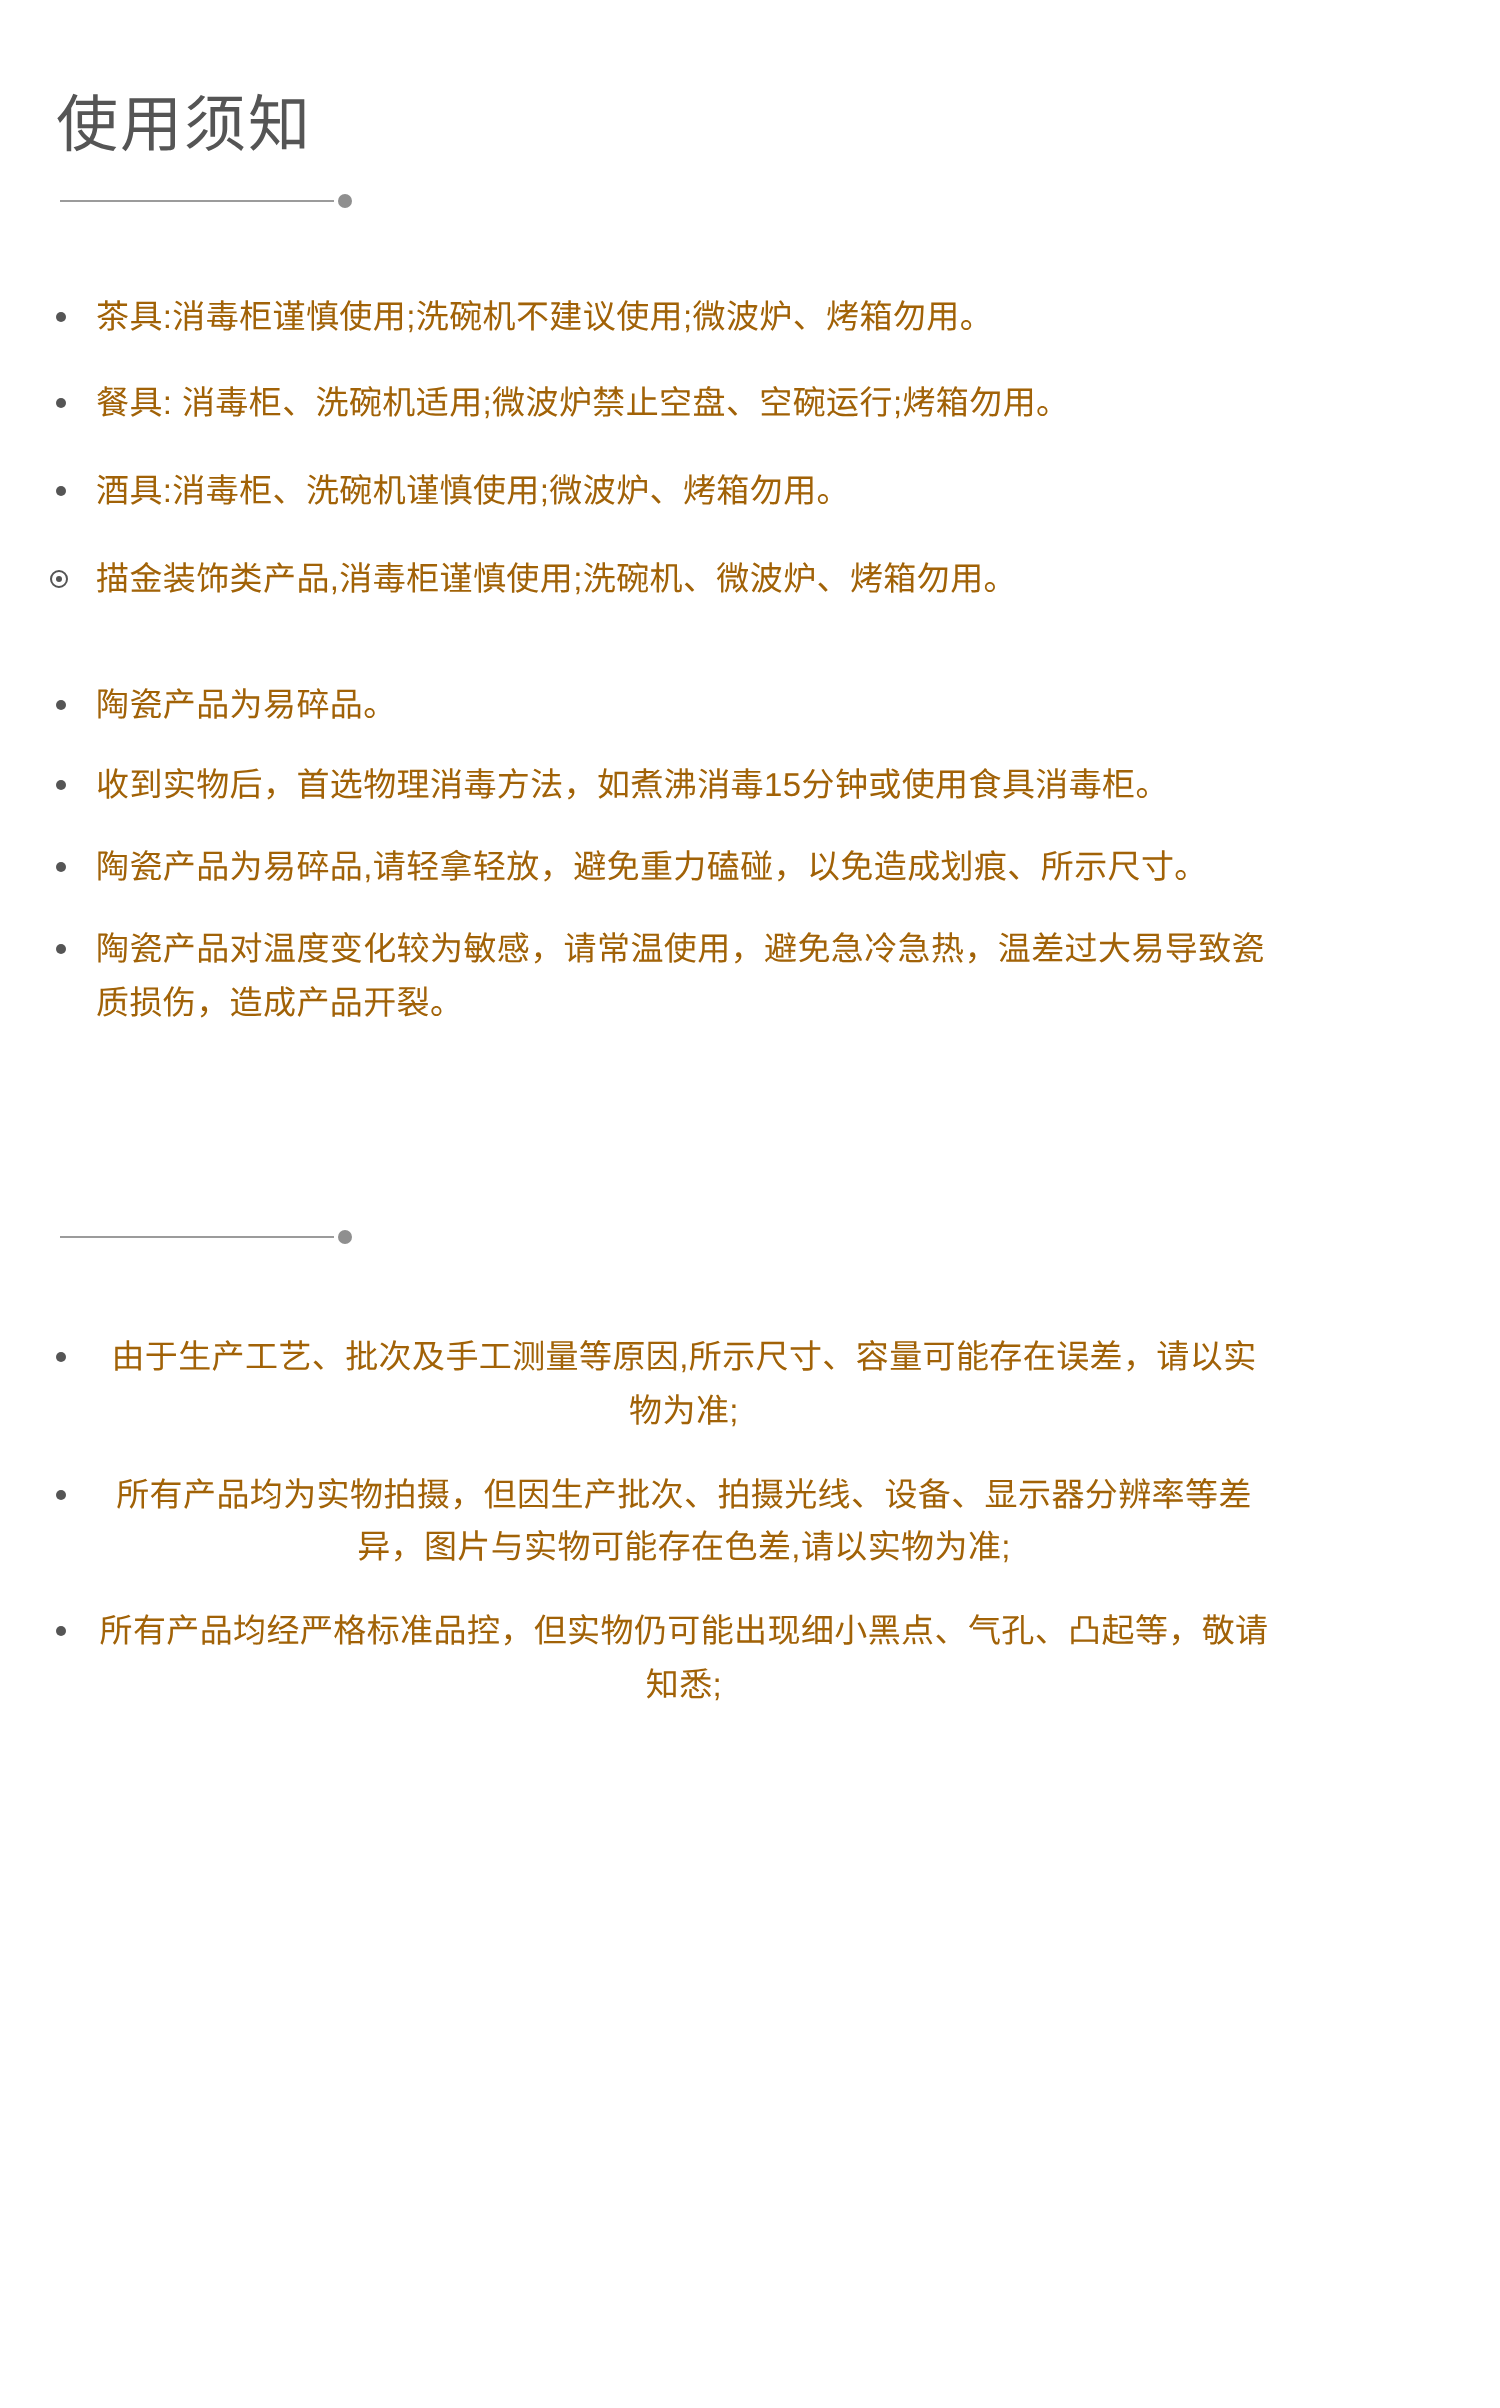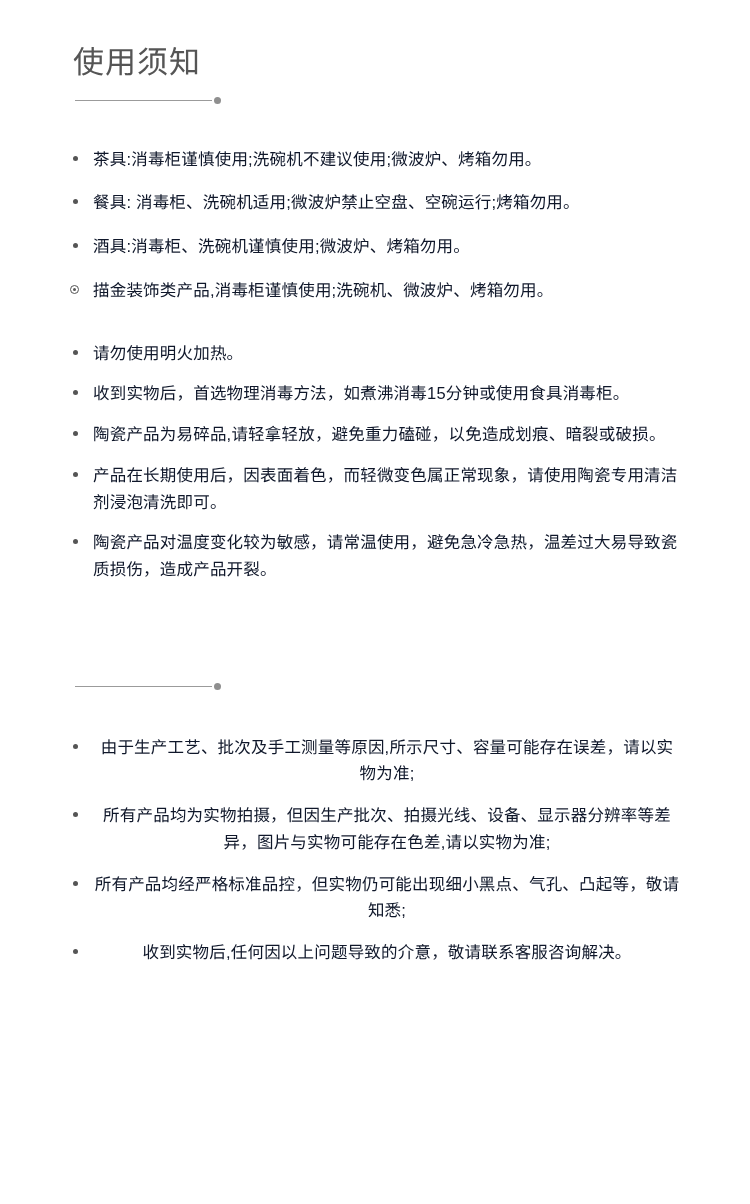--- a/index.html
+++ b/index.html
@@ -14,21 +14,20 @@
     color: #3c3c3c;
     -webkit-font-smoothing: antialiased;
   }
   .page {
     width: 658px;
     min-height: 1204px;
     box-sizing: border-box;
     padding: 0 22px 0 22px;
     position: relative;
     background: #fff;
-    margin-left: 45px;
   }
 
   
   .section {
     position: relative;
   }
   .section-head {
     padding-top: 44px;
     padding-left: 6px;
   }
@@ -69,21 +68,21 @@
   }
   .list.first-group {
     margin-top: 42px;
   }
   .list-item {
     position: relative;
     padding-left: 26px;
     margin-bottom: 17px;
     font-size: 16.5px;
     line-height: 1.62;
-    color: #0f172a;
+    color: #a16207;
     letter-spacing: 0.2px;
   }
   .list-item .bullet {
     position: absolute;
     left: 6px;
     top: 10px;
     width: 5px;
     height: 5px;
     border-radius: 50%;
     background: #555;
@@ -161,33 +160,29 @@
       </li>
       <li class="list-item">
         <span class="bullet ring"></span>
         <span class="text">描金装饰类产品,消毒柜谨慎使用;洗碗机、微波炉、烤箱勿用。</span>
       </li>
     </ul>
 
     <ul class="list second-group gap-group">
       <li class="list-item">
         <span class="bullet"></span>
-        <span class="text">请勿使用明火加热。</span>
+        <span class="text">陶瓷产品为易碎品。</span>
       </li>
       <li class="list-item">
         <span class="bullet"></span>
         <span class="text">收到实物后，首选物理消毒方法，如煮沸消毒15分钟或使用食具消毒柜。</span>
       </li>
       <li class="list-item">
         <span class="bullet"></span>
-        <span class="text">陶瓷产品为易碎品,请轻拿轻放，避免重力磕碰，以免造成划痕、暗裂或破损。</span>
-      </li>
-      <li class="list-item">
-        <span class="bullet"></span>
-        <span class="text">产品在长期使用后，因表面着色，而轻微变色属正常现象，请使用陶瓷专用清洁剂浸泡清洗即可。</span>
+        <span class="text">陶瓷产品为易碎品,请轻拿轻放，避免重力磕碰，以免造成划痕、所示尺寸。</span>
       </li>
       <li class="list-item">
         <span class="bullet"></span>
         <span class="text">陶瓷产品对温度变化较为敏感，请常温使用，避免急冷急热，温差过大易导致瓷质损伤，造成产品开裂。</span>
       </li>
     </ul>
   </div>
 
   <div class="section tips">
     <div class="section-head">
@@ -203,21 +198,17 @@
         <span class="text">由于生产工艺、批次及手工测量等原因,所示尺寸、容量可能存在误差，请以实物为准;</span>
       </li>
       <li class="list-item">
         <span class="bullet"></span>
         <span class="text">所有产品均为实物拍摄，但因生产批次、拍摄光线、设备、显示器分辨率等差异，图片与实物可能存在色差,请以实物为准;</span>
       </li>
       <li class="list-item">
         <span class="bullet"></span>
         <span class="text">所有产品均经严格标准品控，但实物仍可能出现细小黑点、气孔、凸起等，敬请知悉;</span>
       </li>
-      <li class="list-item">
-        <span class="bullet"></span>
-        <span class="text">收到实物后,任何因以上问题导致的介意，敬请联系客服咨询解决。</span>
-      </li>
     </ul>
   </div>
 
   <div class="spacer-bottom"></div>
 </div>
 
 </body></html>

